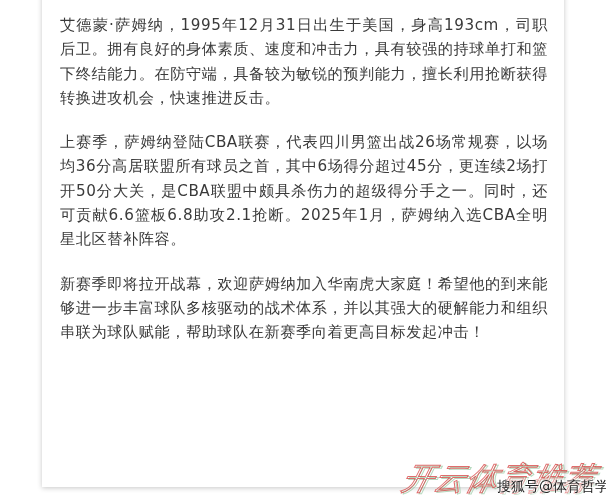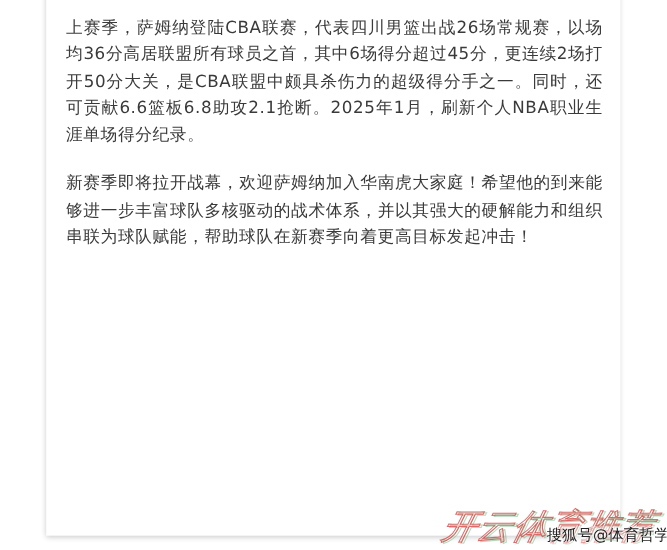--- a/index.html
+++ b/index.html
@@ -79,21 +79,22 @@
     white-space: nowrap;
     background: rgba(255,255,255,0.35);
     text-shadow: 0 0 2px #ffffff, 0 0 2px #ffffff;
   }
 </style>
 </head>
 <body>
 
 <div class="page">
   <div class="card">
-    <p class="para">上赛季，萨姆纳登陆CBA联赛，代表四川男篮出战26场常规赛，以场均36分高居联盟所有球员之首，其中6场得分超过45分，更连续2场打开50分大关，是CBA联盟中颇具杀伤力的超级得分手之一。同时，还可贡献6.6篮板6.8助攻2.1抢断。2025年1月，刷新个人NBA职业生涯单场得分纪录。</p>
+    <p class="para">艾德蒙·萨姆纳，1995年12月31日出生于美国，身高193cm，司职后卫。拥有良好的身体素质、速度和冲击力，具有较强的持球单打和篮下终结能力。在防守端，具备较为敏锐的预判能力，擅长利用抢断获得转换进攻机会，快速推进反击。</p>
+    <p class="para">上赛季，萨姆纳登陆CBA联赛，代表四川男篮出战26场常规赛，以场均36分高居联盟所有球员之首，其中6场得分超过45分，更连续2场打开50分大关，是CBA联盟中颇具杀伤力的超级得分手之一。同时，还可贡献6.6篮板6.8助攻2.1抢断。2025年1月，萨姆纳入选CBA全明星北区替补阵容。</p>
     <p class="para">新赛季即将拉开战幕，欢迎萨姆纳加入华南虎大家庭！希望他的到来能够进一步丰富球队多核驱动的战术体系，并以其强大的硬解能力和组织串联为球队赋能，帮助球队在新赛季向着更高目标发起冲击！</p>
   </div>
 
   <div class="watermark">
     <span class="wm-brand-shadow">开云体育推荐</span>
     <span class="wm-brand">开云体育推荐</span>
     <span class="wm-source">搜狐号@体育哲学</span>
   </div>
 </div>
 

